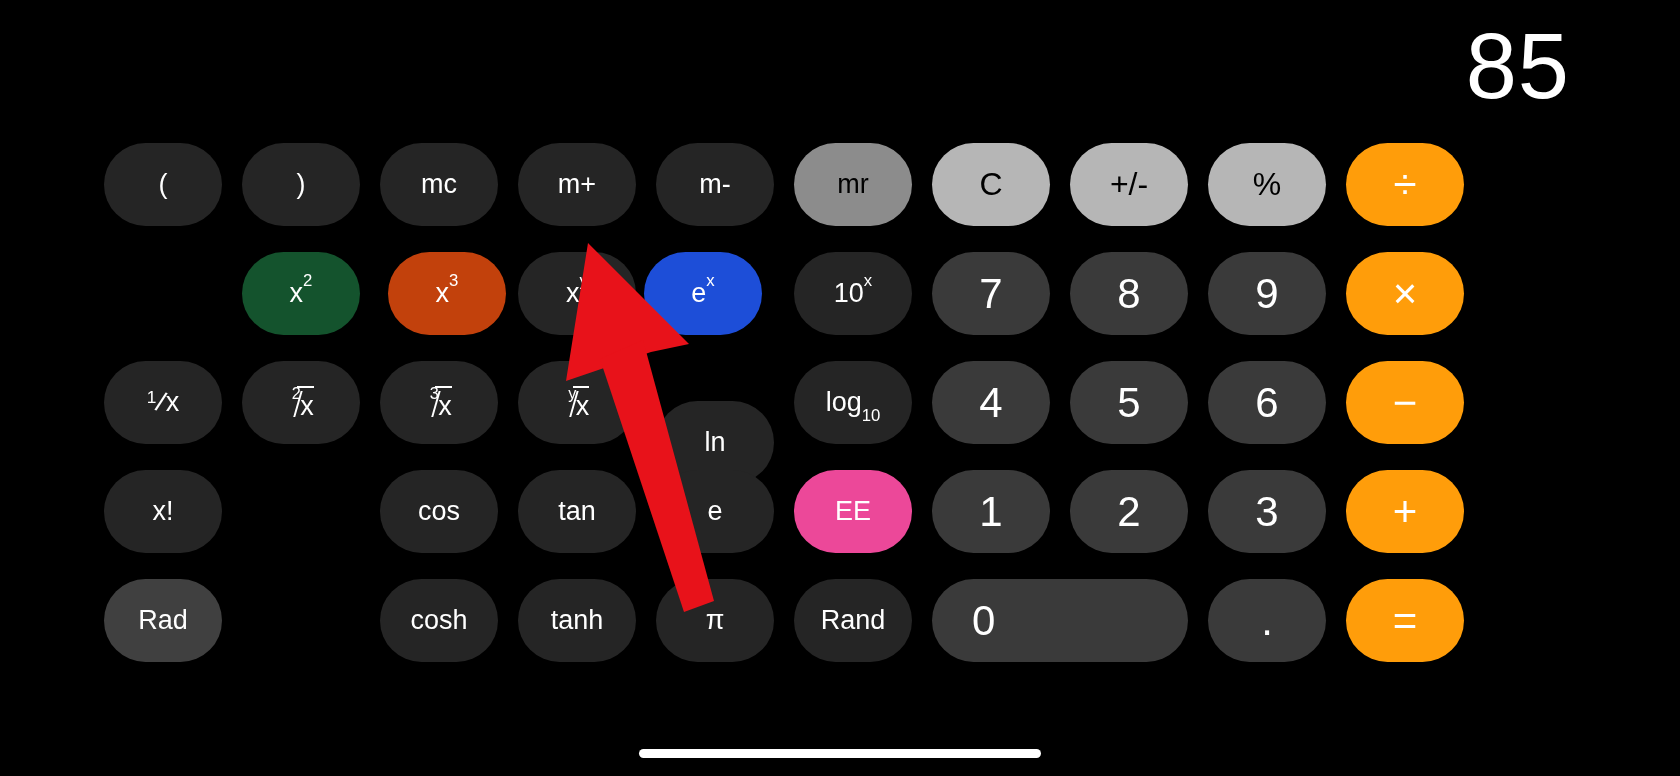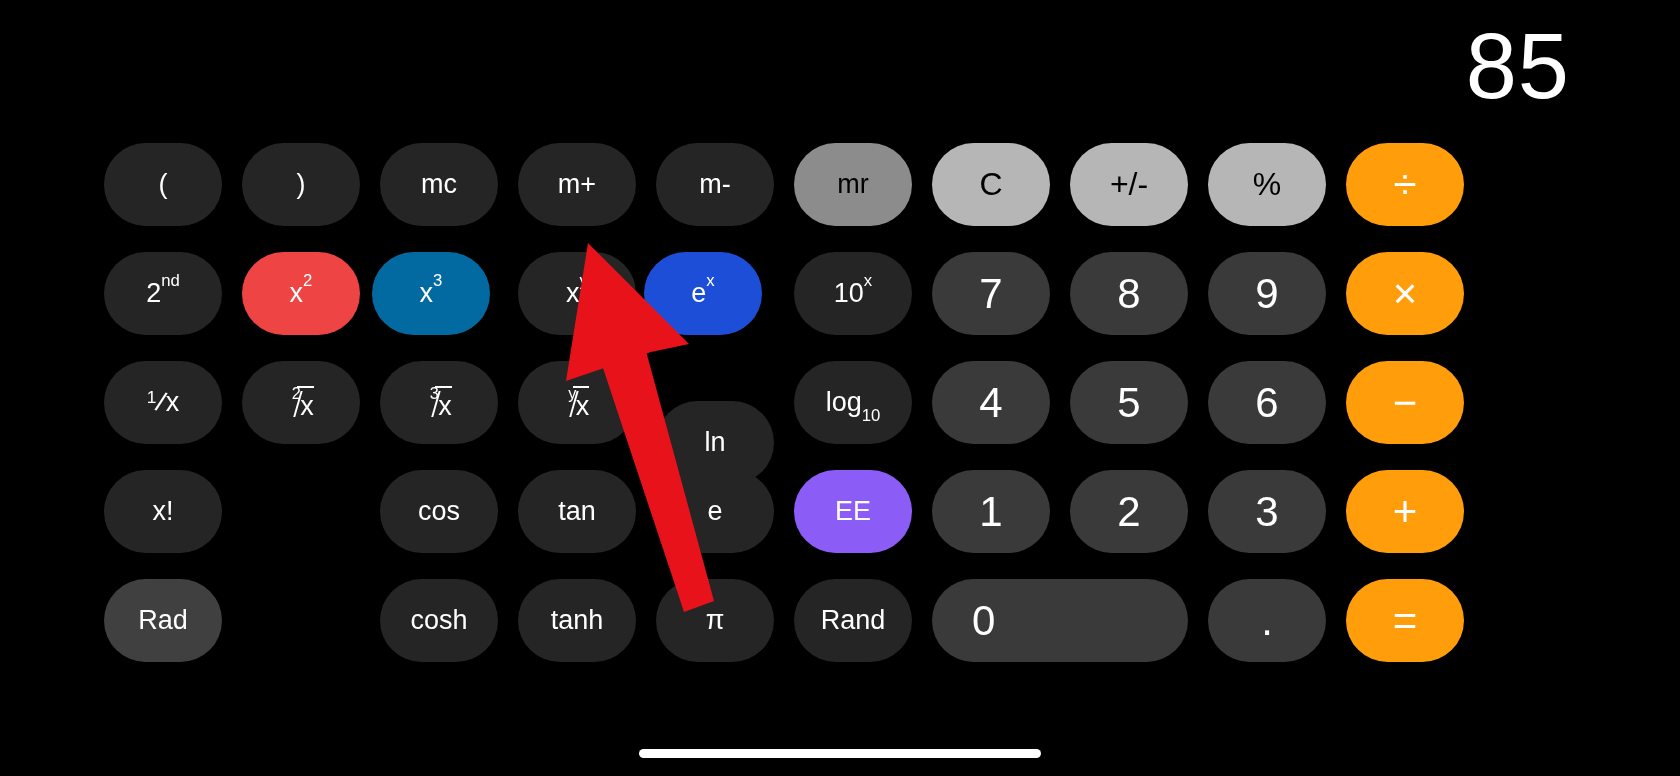--- a/index.html
+++ b/index.html
@@ -199,27 +199,24 @@
           <span>+/-</span>
         </button>
         <button class="key k-util" style="left: 1104px; width: 118px; background: rgb(182, 182, 182);">
           <span>%</span>
         </button>
         <button class="key k-op" style="left: 1242px; width: 118px; background: rgb(255, 157, 10);">
           <span>÷</span>
         </button>
       </div>
       <div class="key-row" style="height: 96px;">
-        <button class="key k-func" style="left: 0px; width: 118px; background: rgb(37, 37, 37);">
-          <span><span>2</span><span class="sup">nd</span></span>
-        </button>
-        <button class="key k-func" style="left: 138px; width: 118px; background: #ef4444; justify-content: center;">
+        <button class="key k-func" style="left: 138px; width: 118px; background: #14532d; justify-content: center;">
           <span><span>x</span><span class="sup">2</span></span>
         </button>
-        <button class="key k-func" style="left: 268px; width: 118px; background: #0369a1;">
+        <button class="key k-func" style="left: 284px; width: 118px; background: #c2410c;">
           <span><span>x</span><span class="sup">3</span></span>
         </button>
         <button class="key k-func" style="left: 414px; width: 118px; background: rgb(37, 37, 37);">
           <span><span>x</span><span class="sup">y</span></span>
         </button>
         <button class="key k-func" style="left: 540px; width: 118px; background: #1d4ed8;">
           <span><span>e</span><span class="sup">x</span></span>
         </button>
         <button class="key k-func" style="left: 690px; width: 118px; background: rgb(37, 37, 37);">
           <span><span>10</span><span class="sup">x</span></span>
@@ -288,21 +285,21 @@
         </button>
         <button class="key k-func" style="left: 414px; width: 118px; background: rgb(37, 37, 37);">
           <span>tan</span>
         </button>
         <button class="key k-func" style="left: 276px; width: 118px; background: rgb(37, 37, 37);">
           <span>cos</span>
         </button>
         <button class="key k-func" style="left: 552px; width: 118px; background: rgb(37, 37, 37);">
           <span>e</span>
         </button>
-        <button class="key k-func" style="left: 690px; width: 118px; background: #8b5cf6;">
+        <button class="key k-func" style="left: 690px; width: 118px; background: #ec4899;">
           <span>EE</span>
         </button>
         <button class="key k-digit" style="left: 828px; width: 118px; background: rgb(58, 58, 58);">
           <span>1</span>
         </button>
         <button class="key k-digit" style="left: 966px; width: 118px; background: rgb(58, 58, 58);">
           <span>2</span>
         </button>
         <button class="key k-digit" style="left: 1104px; width: 118px; background: rgb(58, 58, 58);">
           <span>3</span>

